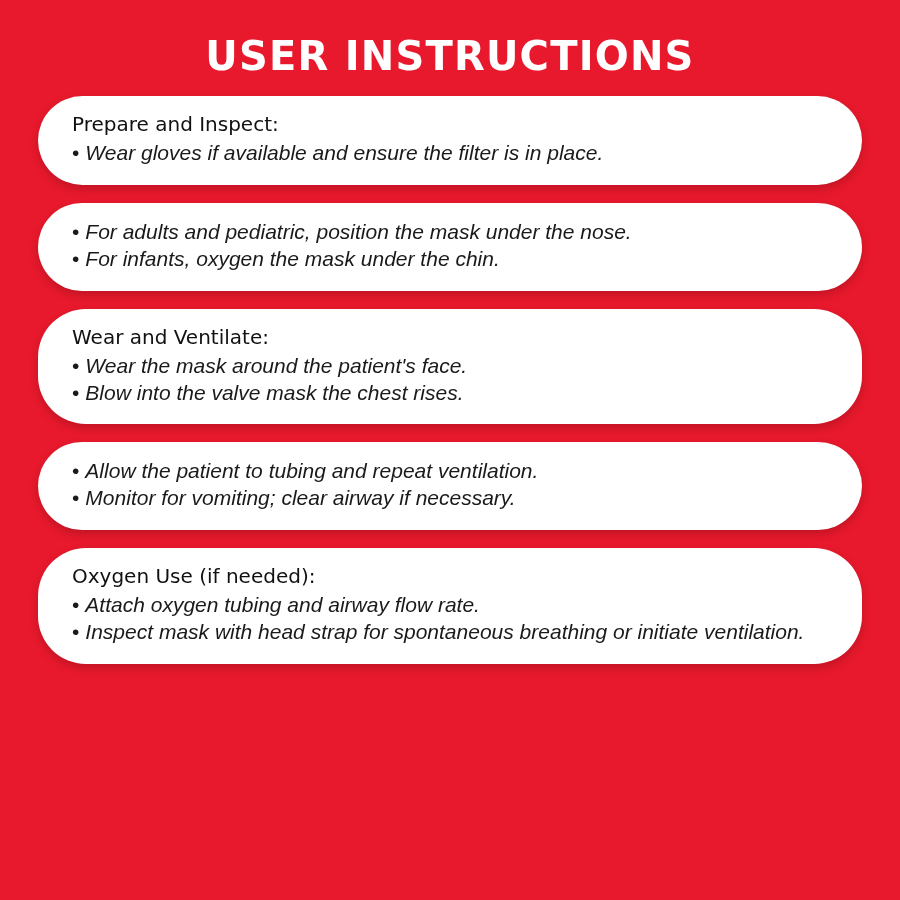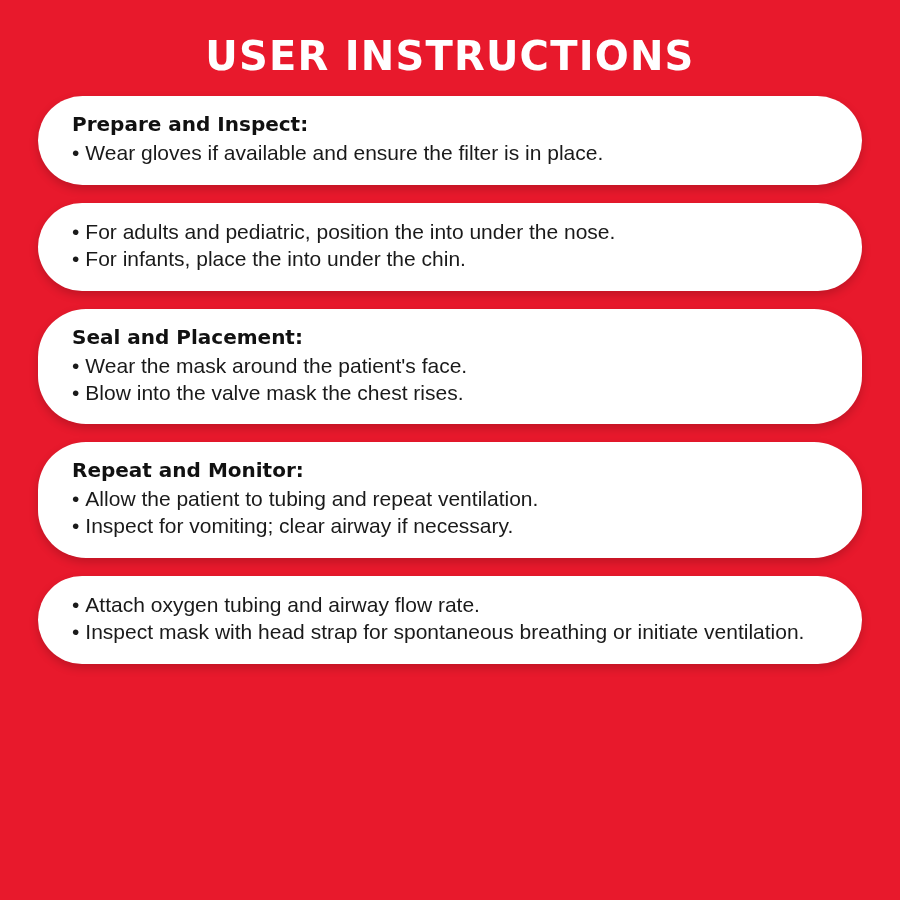--- a/index.html
+++ b/index.html
@@ -39,38 +39,39 @@
     padding: 0 10px;
   }
   .card {
     background: #ffffff;
     border-radius: 48px;
     padding: 16px 34px 18px 34px;
     box-shadow: 0 4px 10px rgba(0,0,0,0.18);
   }
   .card-heading {
     font-size: 20px;
-    font-weight: bold;
+    font-weight: normal;
     color: #111111;
     margin-bottom: 4px;
     font-family: "DejaVu Sans", sans-serif;
   }
   .bullet-line {
     font-size: 21px;
     color: #1a1a1a;
     line-height: 1.28;
     display: flex;
     align-items: flex-start;
   }
   .bullet-dot {
     margin-right: 6px;
     line-height: 1.28;
   }
   .bullet-text {
     flex: 1;
+    font-style: italic;
   }
 </style>
 </head>
 <body>
 
 <div class="page">
 
   <div class="title">USER INSTRUCTIONS</div>
 
   <div class="cards">
@@ -79,53 +80,53 @@
       <div class="card-heading">Prepare and Inspect:</div>
       <div class="bullet-line">
         <span class="bullet-dot">•</span>
         <span class="bullet-text">Wear gloves if available and ensure the filter is in place.</span>
       </div>
     </div>
 
     <div class="card">
       <div class="bullet-line">
         <span class="bullet-dot">•</span>
-        <span class="bullet-text">For adults and pediatric, position the into under the nose.</span>
+        <span class="bullet-text">For adults and pediatric, position the mask under the nose.</span>
       </div>
       <div class="bullet-line">
         <span class="bullet-dot">•</span>
-        <span class="bullet-text">For infants, place the into under the chin.</span>
+        <span class="bullet-text">For infants, oxygen the mask under the chin.</span>
       </div>
     </div>
 
     <div class="card">
-      <div class="card-heading">Seal and Placement:</div>
+      <div class="card-heading">Wear and Ventilate:</div>
       <div class="bullet-line">
         <span class="bullet-dot">•</span>
         <span class="bullet-text">Wear the mask around the patient's face.</span>
       </div>
       <div class="bullet-line">
         <span class="bullet-dot">•</span>
         <span class="bullet-text">Blow into the valve mask the chest rises.</span>
       </div>
     </div>
 
     <div class="card">
-      <div class="card-heading">Repeat and Monitor:</div>
       <div class="bullet-line">
         <span class="bullet-dot">•</span>
         <span class="bullet-text">Allow the patient to tubing and repeat ventilation.</span>
       </div>
       <div class="bullet-line">
         <span class="bullet-dot">•</span>
-        <span class="bullet-text">Inspect for vomiting; clear airway if necessary.</span>
+        <span class="bullet-text">Monitor for vomiting; clear airway if necessary.</span>
       </div>
     </div>
 
     <div class="card">
+      <div class="card-heading">Oxygen Use (if needed):</div>
       <div class="bullet-line">
         <span class="bullet-dot">•</span>
         <span class="bullet-text">Attach oxygen tubing and airway flow rate.</span>
       </div>
       <div class="bullet-line">
         <span class="bullet-dot">•</span>
         <span class="bullet-text">Inspect mask with head strap for spontaneous breathing or initiate ventilation.</span>
       </div>
     </div>
 

